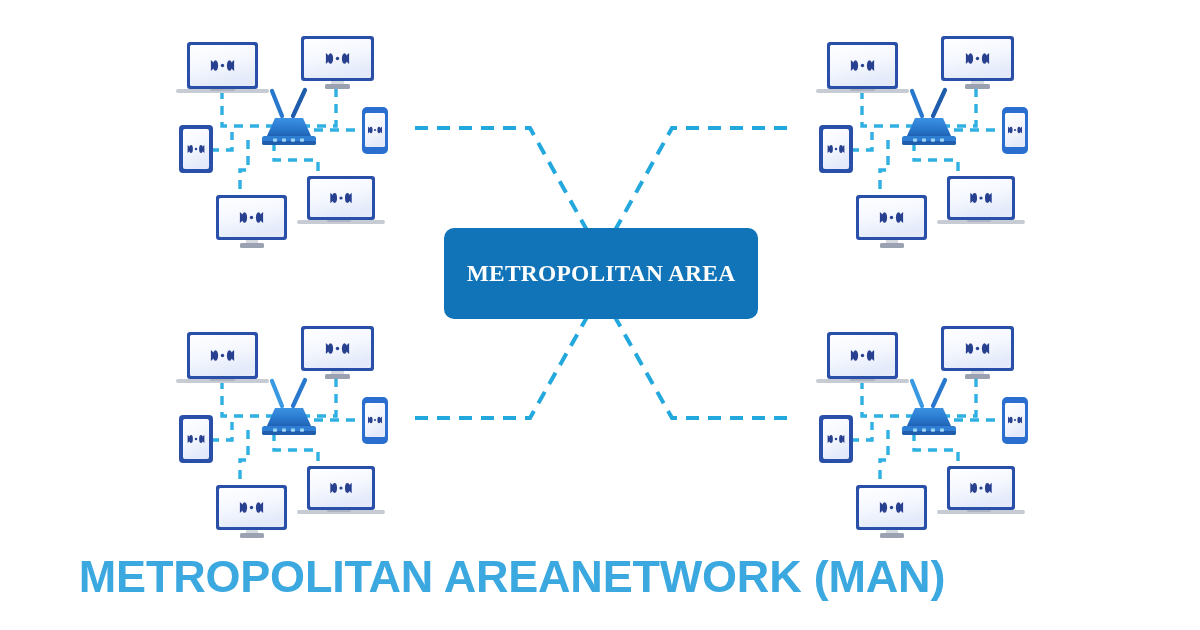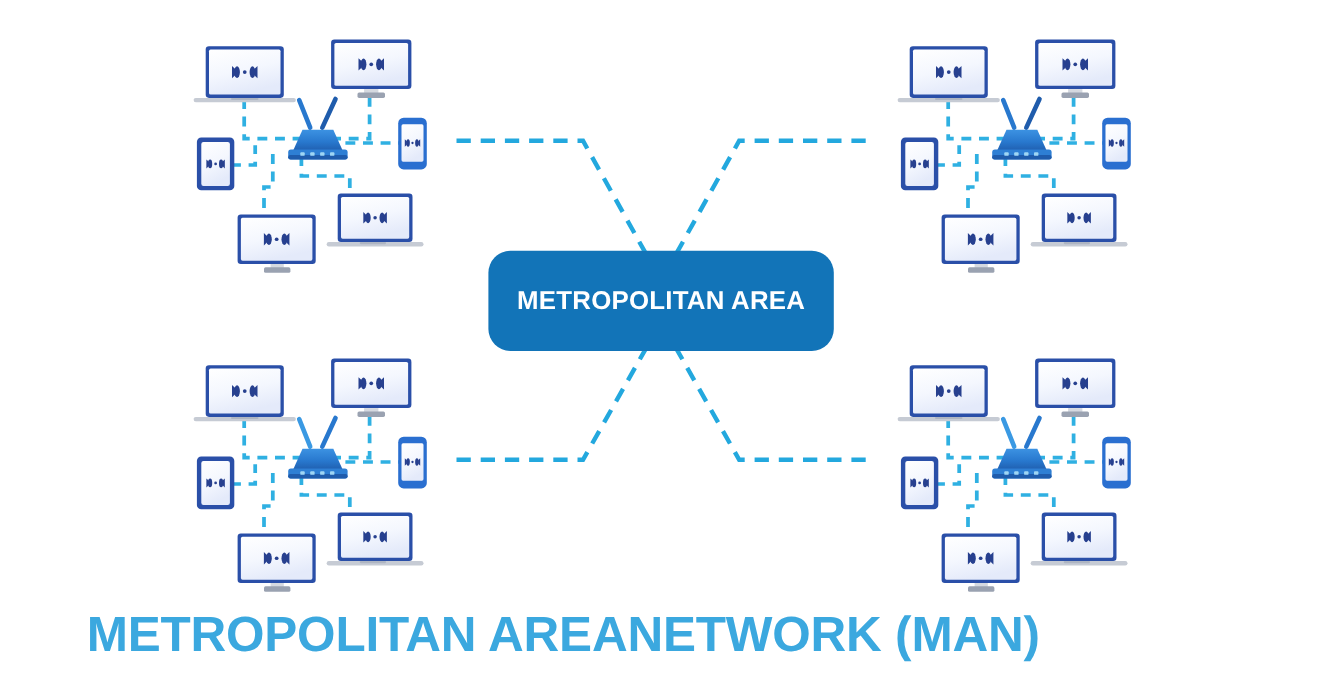--- a/index.html
+++ b/index.html
@@ -24,27 +24,28 @@
   }
 
   
   .center-badge {
     position: absolute;
     left: 444px;
     top: 228px;
     width: 314px;
     height: 91px;
     background: #1274B8;
-    border-radius: 20px;
+    border-radius: 10px;
     display: flex;
     align-items: center;
     justify-content: center;
     flex-direction: column;
     z-index: 30;
     box-sizing: border-box;
+    font-family: Liberation Serif, serif;
   }
   .center-badge .line {
     color: #ffffff;
     font-size: 23.5px;
     font-weight: bold;
     letter-spacing: 0.2px;
     line-height: 1.22;
     text-align: center;
     white-space: nowrap;
   }

